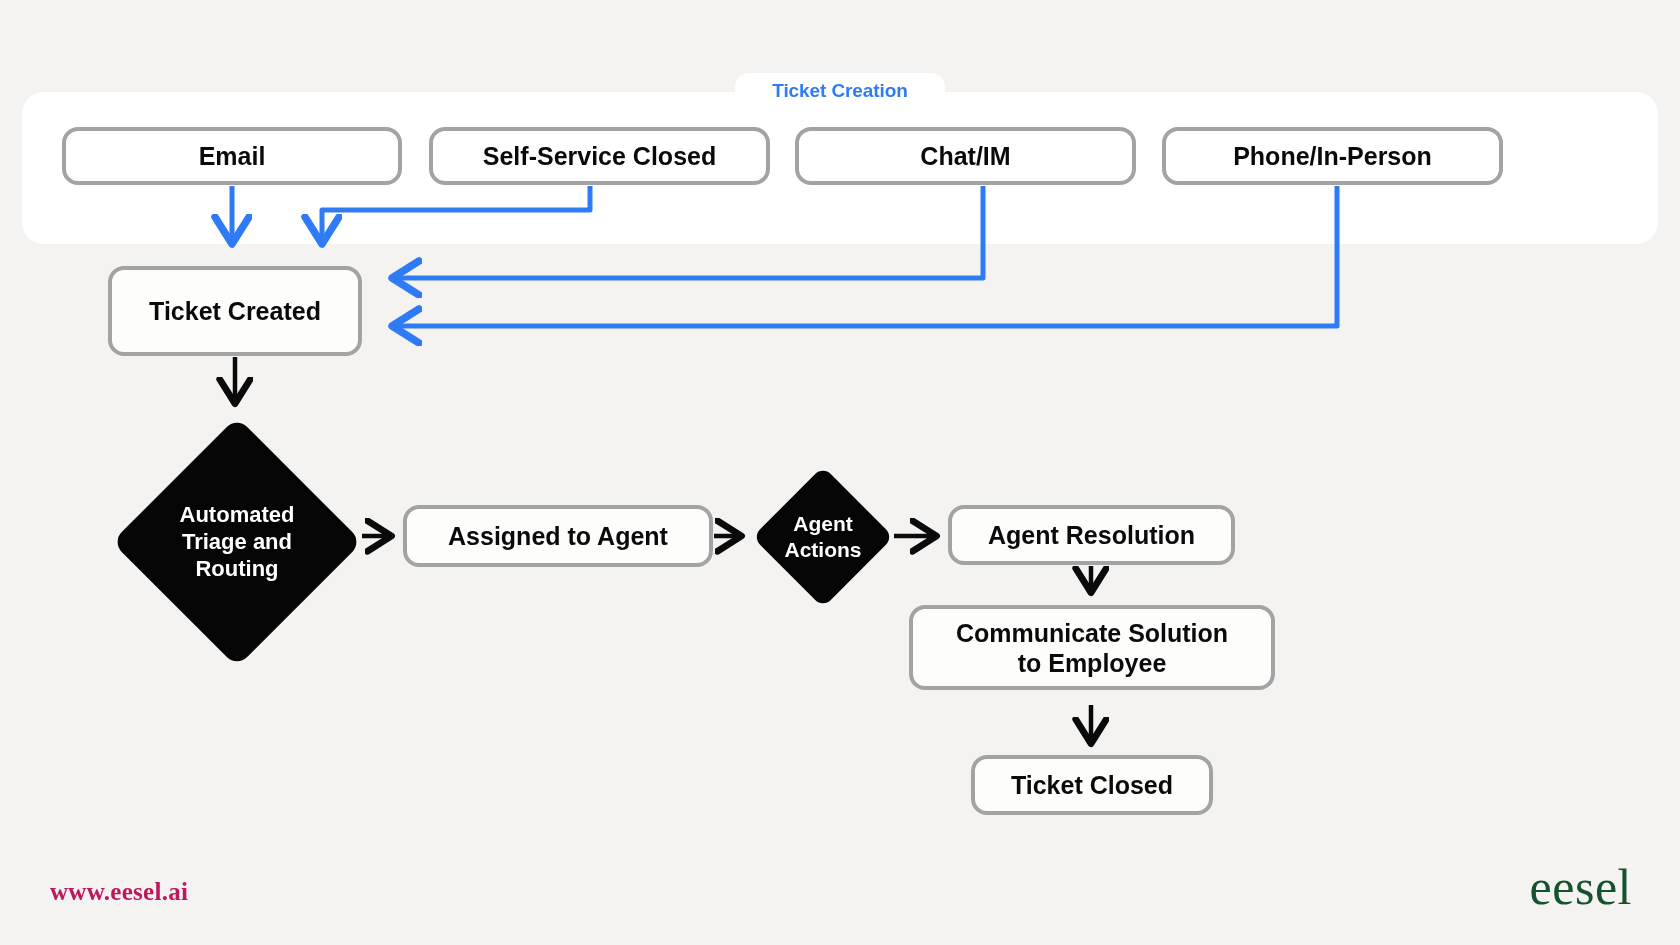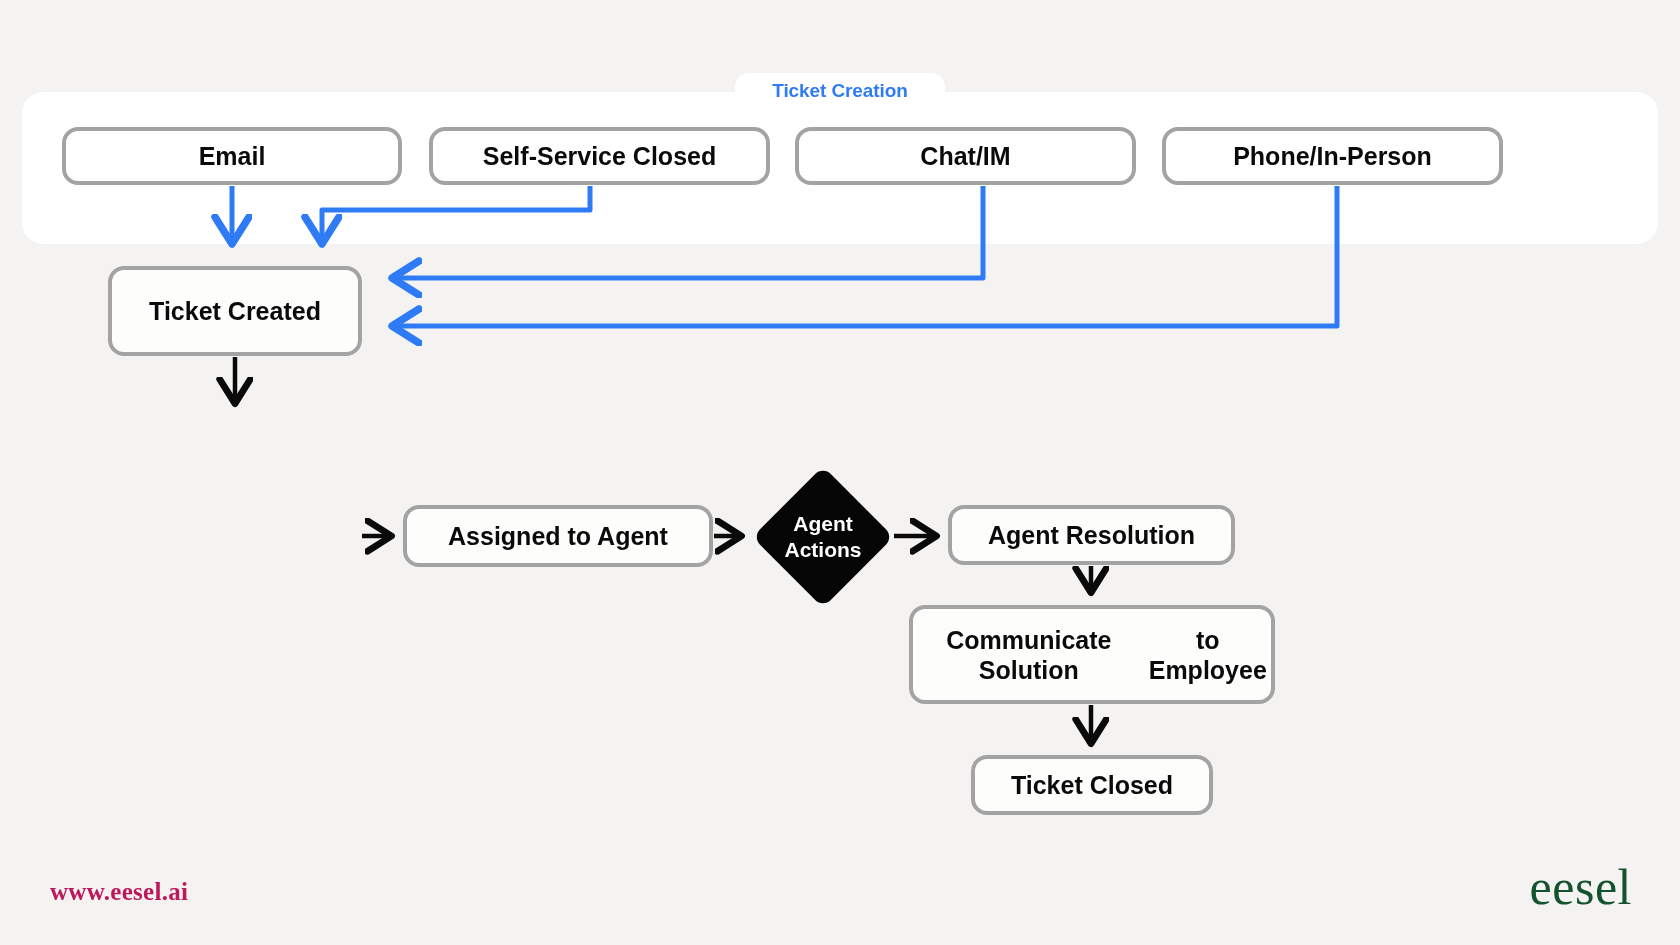--- a/index.html
+++ b/index.html
@@ -139,34 +139,42 @@
   <div class="node white" style="left:62px; top:127px; width:340px; height:58px; font-size:25px;">Email</div>
 
   <div class="node white" style="left:429px; top:127px; width:341px; height:58px; font-size:25px;">Self-Service Closed</div>
 
   <div class="node white" style="left:795px; top:127px; width:341px; height:58px; font-size:25px;">Chat/IM</div>
 
   <div class="node white" style="left:1162px; top:127px; width:341px; height:58px; font-size:25px;">Phone/In-Person</div>
 
   <div class="node" style="left:108px; top:266px; width:254px; height:90px; font-size:25px;">Ticket Created</div>
 
+  <div class="diamond" style="left:112px; top:417px; width:250px; height:250px; background:transparent;">
+    <div class="dshape" style="width:177px; height:177px;"></div>
+    <div class="dlabel" style="font-size:22px;">
+      <div>Automated</div>
+      <div>Triage and</div>
+      <div>Routing</div>
+    </div>
+  </div>
 
   <div class="node" style="left:403px; top:505px; width:310px; height:62px; font-size:25px;">Assigned to Agent</div>
 
   <div class="diamond" style="left:752px; top:466px; width:142px; height:142px; background:transparent;">
     <div class="dshape" style="width:100px; height:100px; border-radius:11px;"></div>
     <div class="dlabel" style="font-size:21px;">
       <div>Agent</div>
       <div>Actions</div>
     </div>
   </div>
 
   <div class="node" style="left:948px; top:505px; width:287px; height:60px; font-size:25px;">Agent Resolution</div>
 
-  <div class="node" style="left:909px; top:605px; width:366px; height:99px; font-size:25px; ">
+  <div class="node" style="left:909px; top:605px; width:366px; height:85px; font-size:25px; flex-direction:column;">
     <div>Communicate Solution</div>
     <div>to Employee</div>
   </div>
 
   <div class="node" style="left:971px; top:755px; width:242px; height:60px; font-size:25px;">Ticket Closed</div>
 
   <svg class="conn black-layer" viewBox="0 0 1680 945">
     <defs>
       <marker id="ahBlack" markerWidth="10" markerHeight="10" refX="5.2" refY="4" orient="auto" markerUnits="strokeWidth">
         <path d="M0.6,0.6 L6.0,4 L0.6,7.4" fill="none" stroke="#0a0a0a" stroke-width="1.5" stroke-linecap="round" stroke-linejoin="round"></path>

